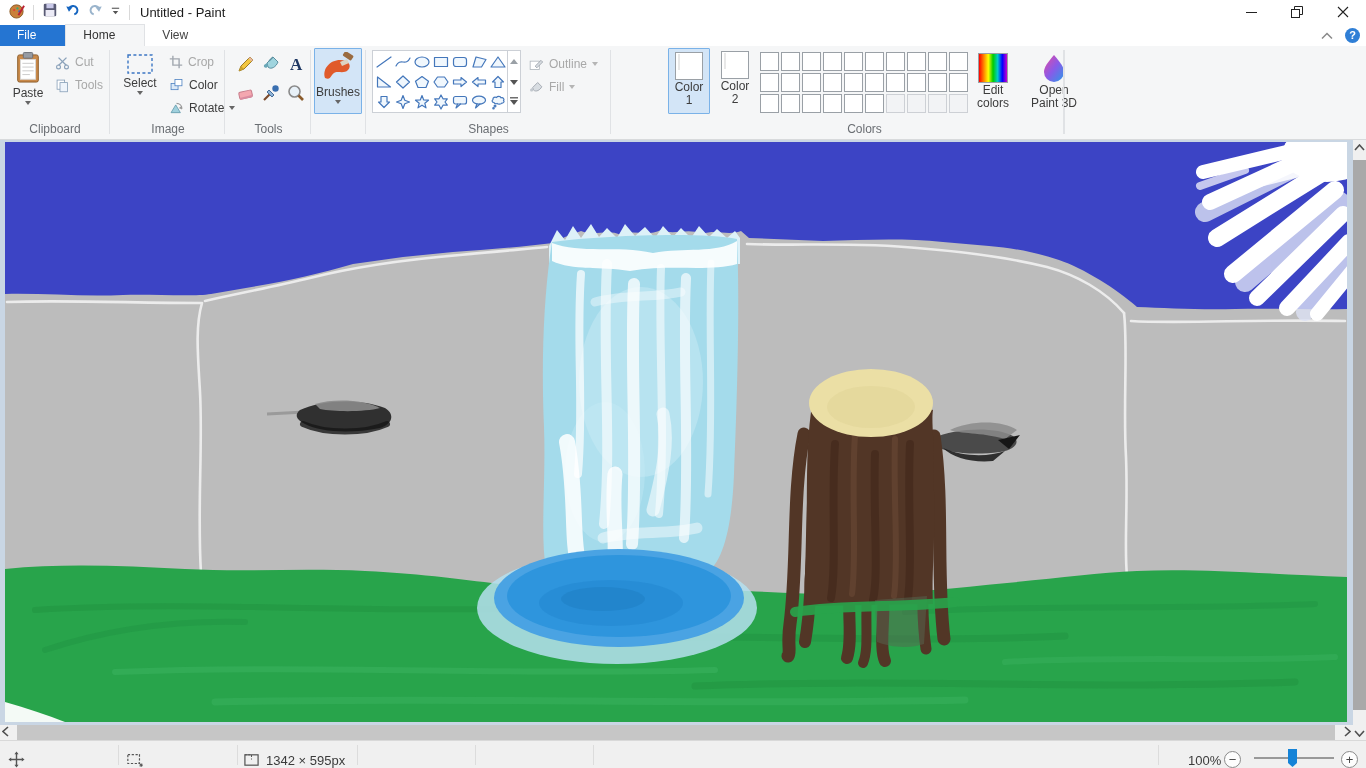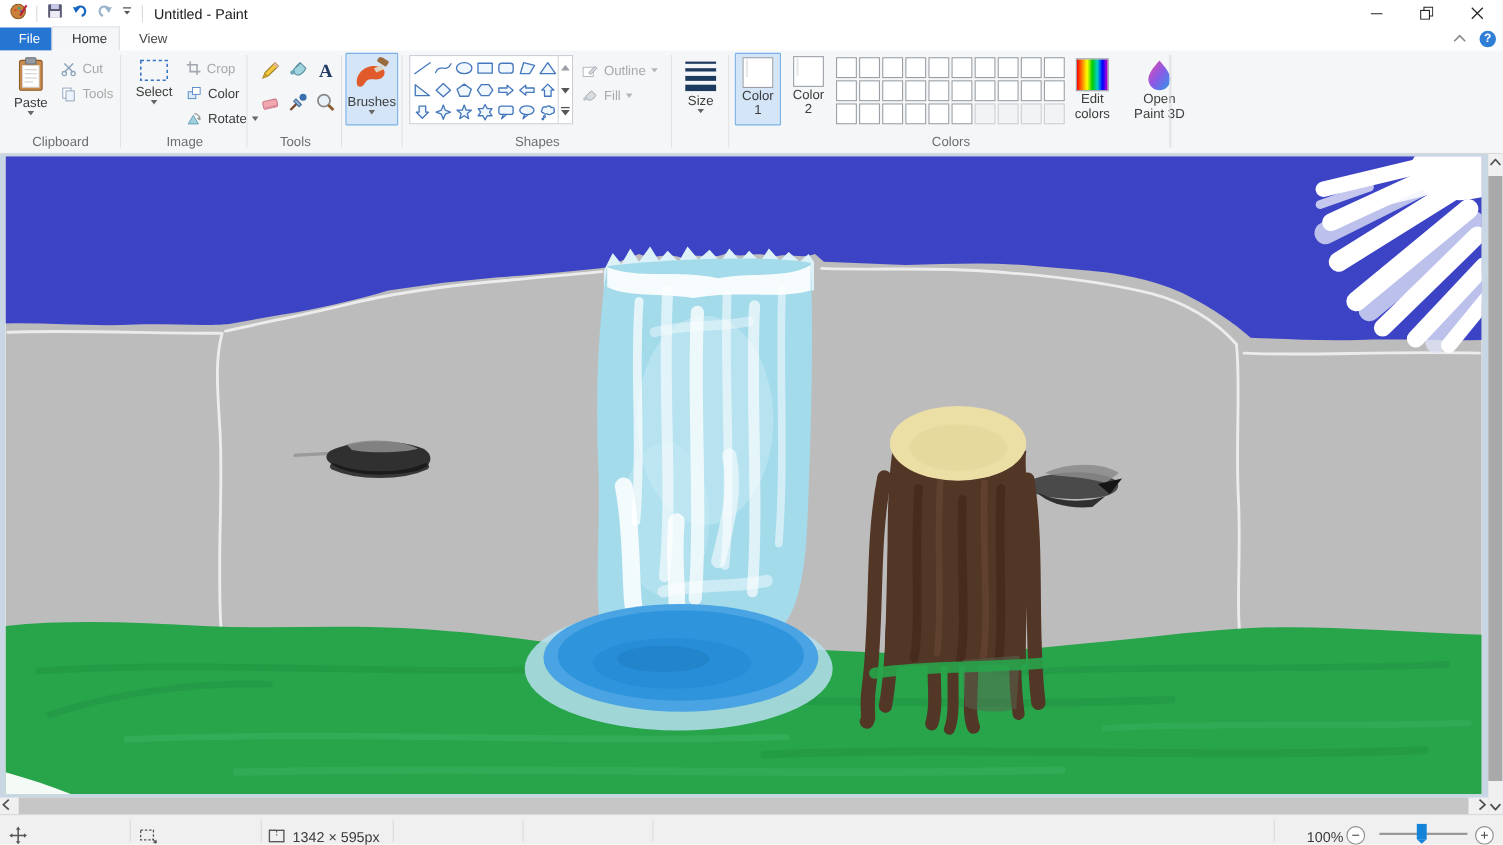--- a/index.html
+++ b/index.html
@@ -4,21 +4,21 @@
 <style>
   *{box-sizing:border-box;margin:0;padding:0}
   html,body{width:1366px;height:768px;overflow:hidden;font-family:"Liberation Sans",sans-serif;background:#fff}
   .titlebar{height:24px;background:#fff;display:flex;align-items:center;position:relative}
   .qat{display:flex;align-items:center;gap:6px;padding-left:8px}
   .qat .sep{width:1px;height:15px;background:#d9d9d9;margin:0 2px}
   .title-text{font-size:13px;color:#1a1a1a;margin-left:8px}
   .win-controls{position:absolute;right:0;top:0;height:24px;display:flex}
   .win-btn{width:46px;height:24px;display:flex;align-items:center;justify-content:center}
   .tabrow{height:22px;background:#fff;display:flex;align-items:flex-end;position:relative}
-  .tab{font-size:12px;padding:3px 11px 4px 17px;color:#444}
+  .tab{font-size:12px;padding:3px 29px 4px 17px;color:#444}
   .tab-file{background:#2575d2;color:#fff}
   .tab-active{background:#f5f6f7;border:1px solid #e0e2e5;border-bottom:none;color:#333}
   .tabrow-right{position:absolute;right:6px;bottom:2px;display:flex;gap:12px;align-items:center}
   .help-circle{width:15px;height:15px;border-radius:50%;background:#2f7fd6;color:#fff;font-size:11px;font-weight:bold;display:flex;align-items:center;justify-content:center}
   .ribbon{height:94px;background:#f5f6f7;border-bottom:1px solid #d8dadc;position:relative;font-size:12px;color:#3c3c3c}
   .group{position:absolute;top:0;height:93px}
   .gsep{position:absolute;top:4px;width:1px;height:84px;background:#e0e2e5}
   .glabel{position:absolute;bottom:3px;width:100%;text-align:center;font-size:12px;color:#6a6e73}
   .bigbtn{display:flex;flex-direction:column;align-items:center;gap:1px;padding-top:3px}
   .smallrow{display:flex;align-items:center;gap:5px;height:22px;white-space:nowrap}
@@ -366,33 +366,20 @@
           <path d="M5,9 L11,3 L16,8 C14,12 9,15 6,12 Z" fill="#d8dde2" stroke="#9aa0a8"></path>
           <path d="M2,11 C1,14 5,15 6,12 L5,9 Z" fill="#c2c8ce"></path>
         </svg>
       <span>Fill</span>
       <span class="caret dis"></span>
     </div>
     <div class="glabel">Shapes</div>
     <div class="gsep" style="right:0"></div>
   </div>
 
-  <div class="group" style="left:611px;width:52px">
-    <div class="bigbtn" style="position:absolute;left:4px;top:4px;width:44px">
-      <svg width="30" height="30" viewBox="0 0 30 30">
-          <rect x="1" y="3" width="28" height="2" fill="#1d3a5f"></rect>
-          <rect x="1" y="9" width="28" height="3" fill="#1d3a5f"></rect>
-          <rect x="1" y="16" width="28" height="4.5" fill="#1d3a5f"></rect>
-          <rect x="1" y="24" width="28" height="6" fill="#1d3a5f"></rect>
-        </svg>
-      <span>Size</span>
-      <span class="caret"></span>
-    </div>
-    <div class="gsep" style="right:0"></div>
-  </div>
 
   <div class="group" style="left:664px;width:401px">
     <div class="bigbtn selbtn" style="position:absolute;left:4px;top:2px;width:42px;height:66px">
       <span class="bigswatch"><span class="inner" id="c1" style="background: rgb(255, 255, 255);"></span></span>
       <span class="two-line"><span>Color</span><br><span>1</span></span>
     </div>
     <div class="bigbtn" style="position:absolute;left:50px;top:2px;width:42px;height:66px">
       <span class="bigswatch"><span class="inner" id="c2" style="background: rgb(255, 255, 255);"></span></span>
       <span class="two-line"><span>Color</span><br><span>2</span></span>
     </div>

